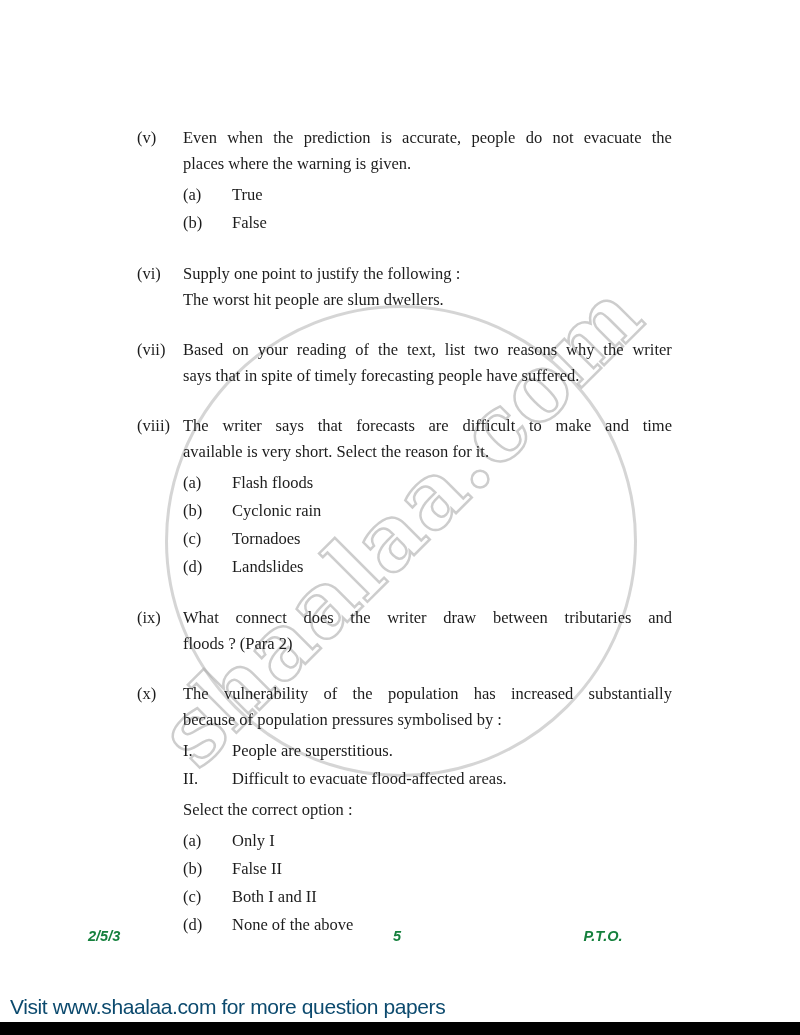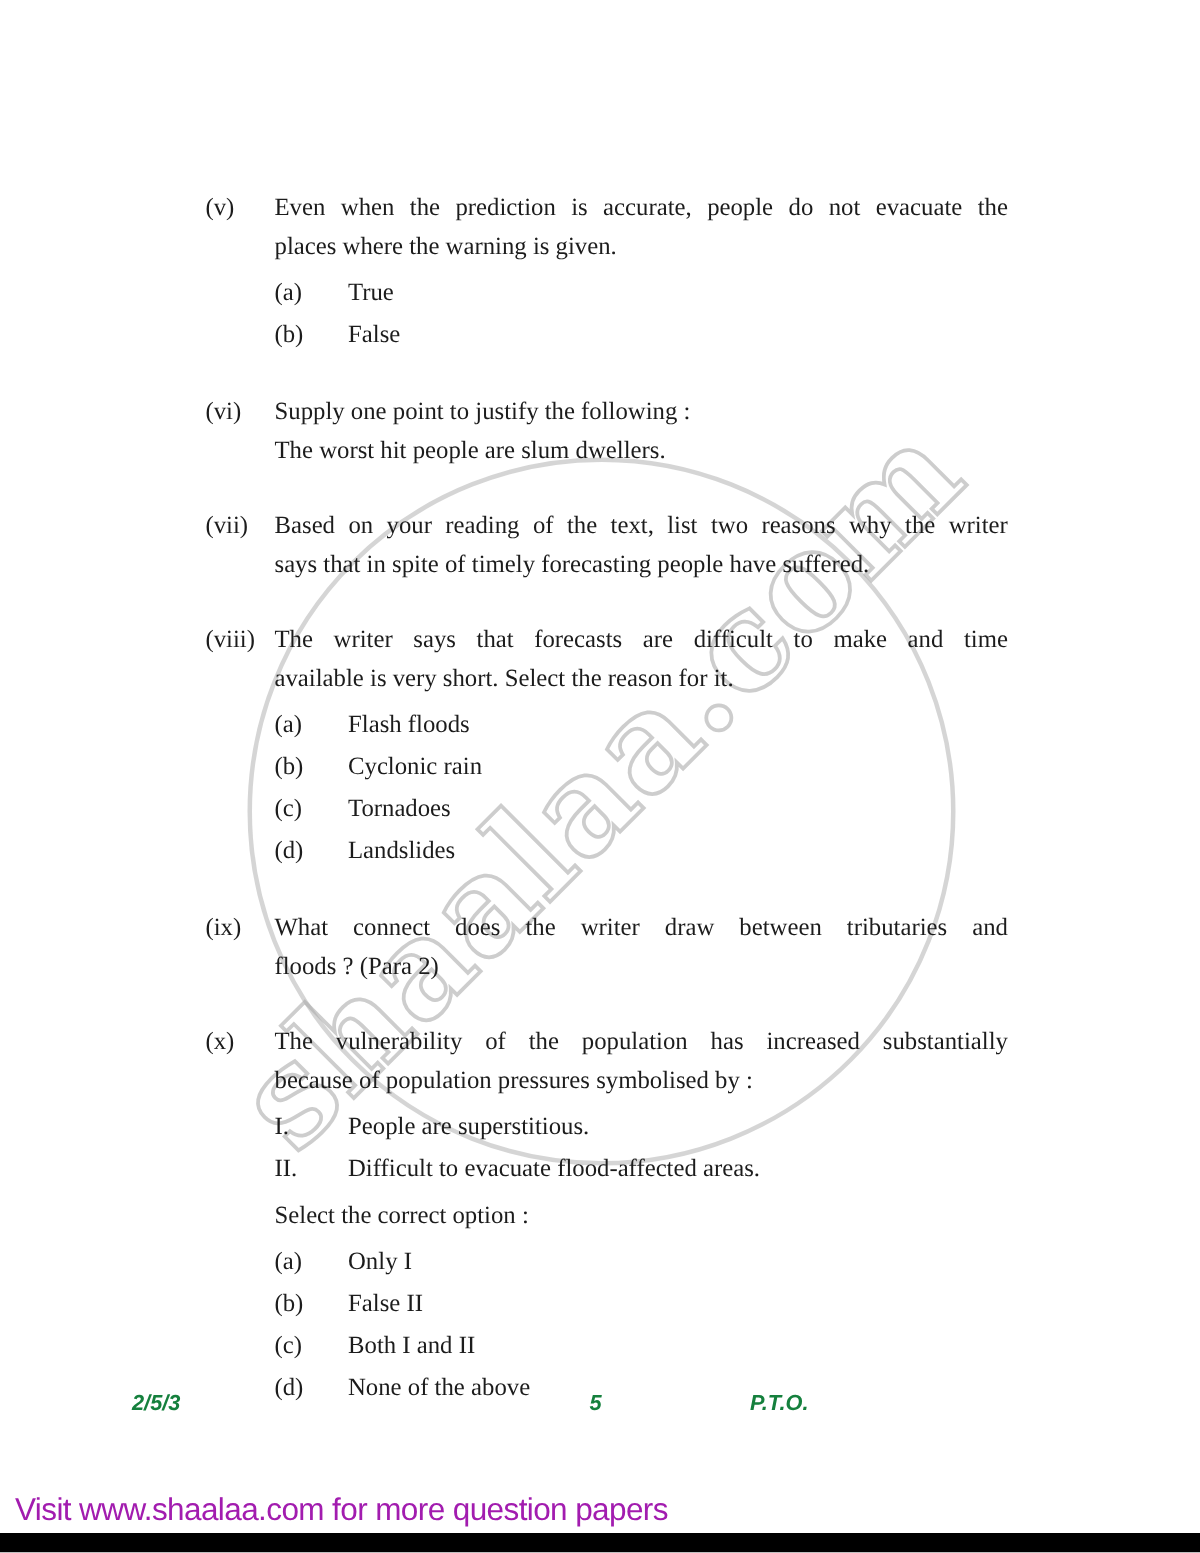--- a/index.html
+++ b/index.html
@@ -71,30 +71,30 @@
     align-items: baseline;
     z-index: 2;
     font-family: "Liberation Sans", sans-serif;
     font-style: italic;
     font-weight: bold;
     font-size: 14.5px;
     color: #15803d;
   }
   .footer .f-left  { flex: 1; text-align: left; }
   .footer .f-mid   { flex: 1; text-align: center; }
-  .footer .f-right { flex: 1; text-align: left; font-style: italic; }
+  .footer .f-right { flex: 1; text-align: center; font-style: italic; }
   
   .promo {
     position: absolute;
     left: 10px; top: 995px;
     z-index: 2;
     font-family: "Liberation Sans", sans-serif;
     font-size: 21px;
     letter-spacing: -0.4px;
-    color: #a21caf;
+    color: #0c4a6e;
     white-space: nowrap;
   }
   .bottom-bar {
     position: absolute;
     left: 0; bottom: 0;
     width: 800px; height: 13px;
     z-index: 3;
   }
 </style>
 </head>

